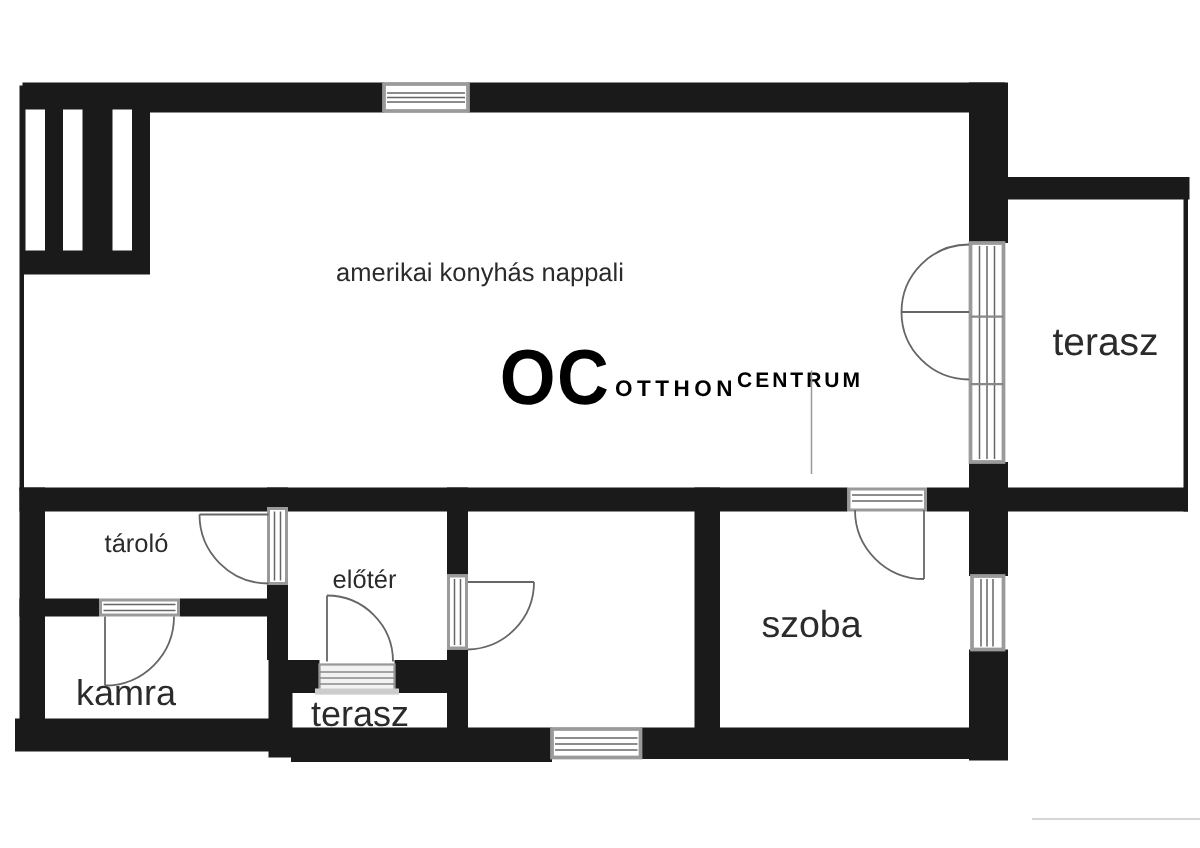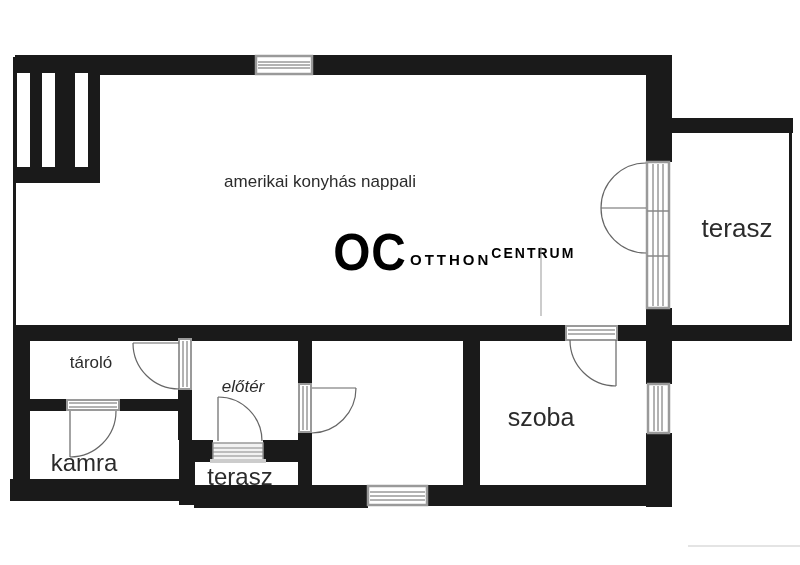--- a/index.html
+++ b/index.html
@@ -184,17 +184,17 @@
     </g>
 
     <line x1="541" y1="247" x2="541" y2="316" stroke="#999" stroke-width="1"></line>
 
     <line x1="688" y1="546" x2="800" y2="546" stroke="#c9c9c9" stroke-width="1"></line>
   </svg>
 
   <span class="room-label fs23" style="left:320px;top:182px;">amerikai konyhás nappali</span>
   <span class="room-label fs26" style="left:737px;top:228px;">terasz</span>
   <span class="room-label fs23" style="left:79px;top:363px;margin-left:12px;">tároló</span>
-  <span class="room-label fs23" style="left:243px;top:387px;font-style:italic;">előtér</span>
+  <span class="room-label fs23" style="left:243px;top:387px;">előtér</span>
   <span class="room-label fs24" style="left:84px;top:463px;">kamra</span>
   <span class="room-label fs24" style="left:240px;top:477px;">terasz</span>
   <span class="room-label fs25" style="left:541px;top:417px;">szoba</span>
 </div>
 
 </body></html>

